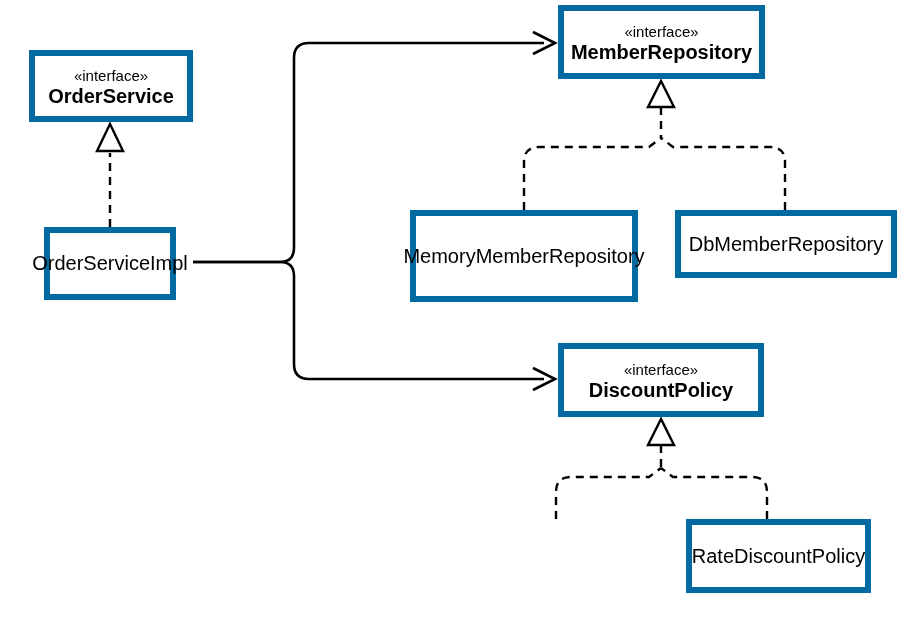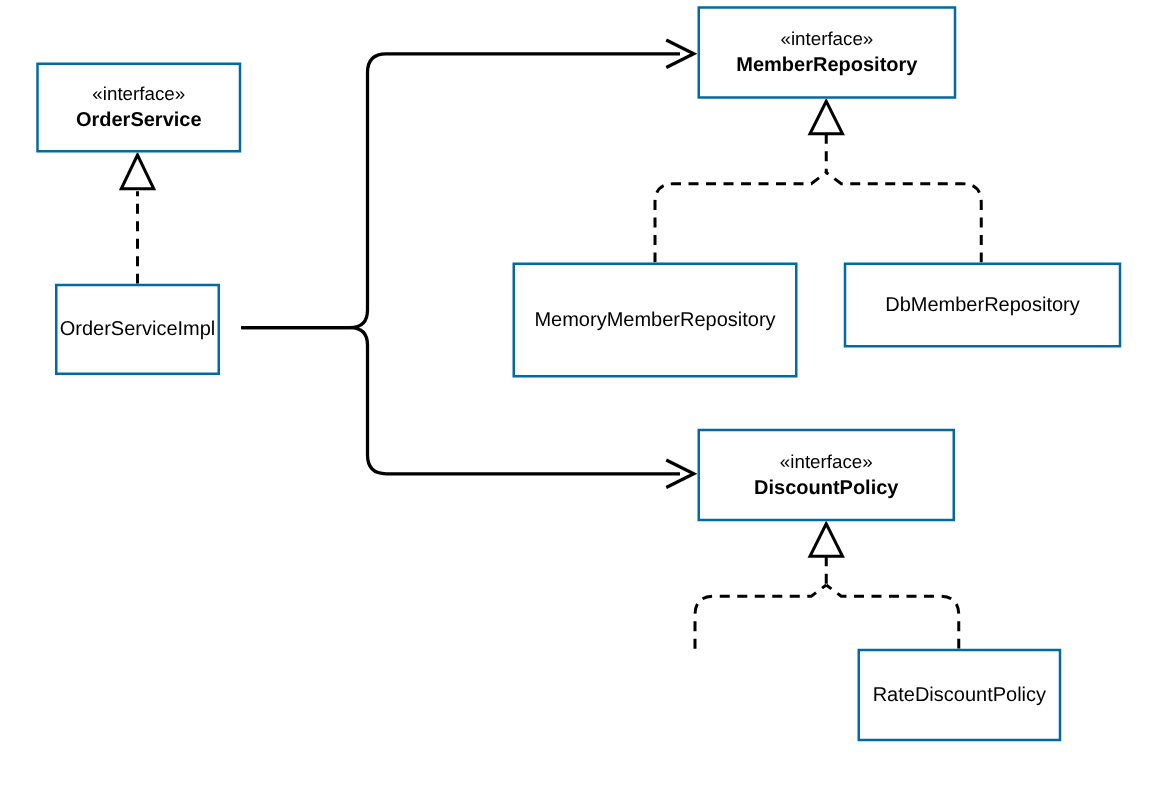--- a/index.html
+++ b/index.html
@@ -43,34 +43,34 @@
   .triangle-hollow {
     fill: #ffffff;
     stroke: #000000;
     stroke-width: 2.4;
     stroke-linejoin: miter;
   }
   .node {
     position: absolute;
     box-sizing: border-box;
     background: #ffffff;
-    border: 2px solid #0369a1;
+    border: 6px solid #0369a1;
     display: flex;
     flex-direction: column;
     align-items: center;
     justify-content: center;
     text-align: center;
   }
   .stereo {
     font-size: 15px;
     line-height: 20px;
     white-space: nowrap;
   }
   .cname {
-    font-size: 16px;
+    font-size: 20px;
     line-height: 21px;
     white-space: nowrap;
   }
   .iface .cname {
     font-weight: bold;
   }
 </style>
 </head>
 <body>
 
@@ -135,17 +135,17 @@
   <div class="node" style="left:675px; top:210px; width:222px; height:68px;">
     <span class="cname">DbMemberRepository</span>
   </div>
 
   <div class="node iface" style="left:558px; top:343px; width:206px; height:74px;">
     <span class="stereo">«interface»</span>
     <span class="cname">DiscountPolicy</span>
   </div>
 
 
-  <div class="node" style="left:686px; top:519px; width:163px; height:74px;">
+  <div class="node" style="left:686px; top:519px; width:185px; height:74px;">
     <span class="cname">RateDiscountPolicy</span>
   </div>
 
 </div>
 
 </body></html>

